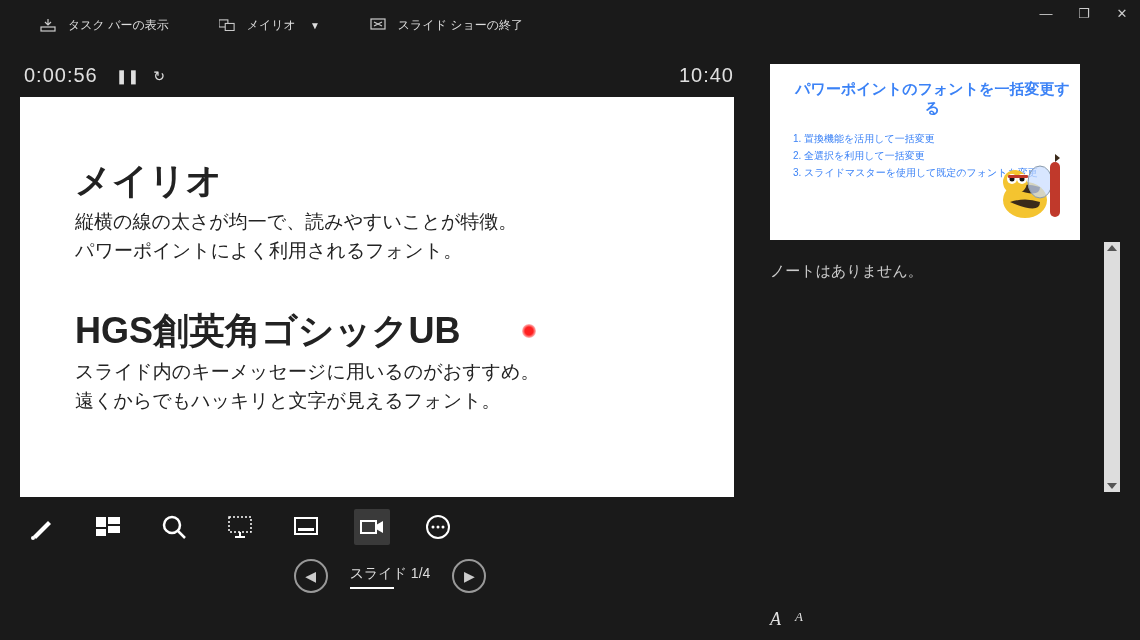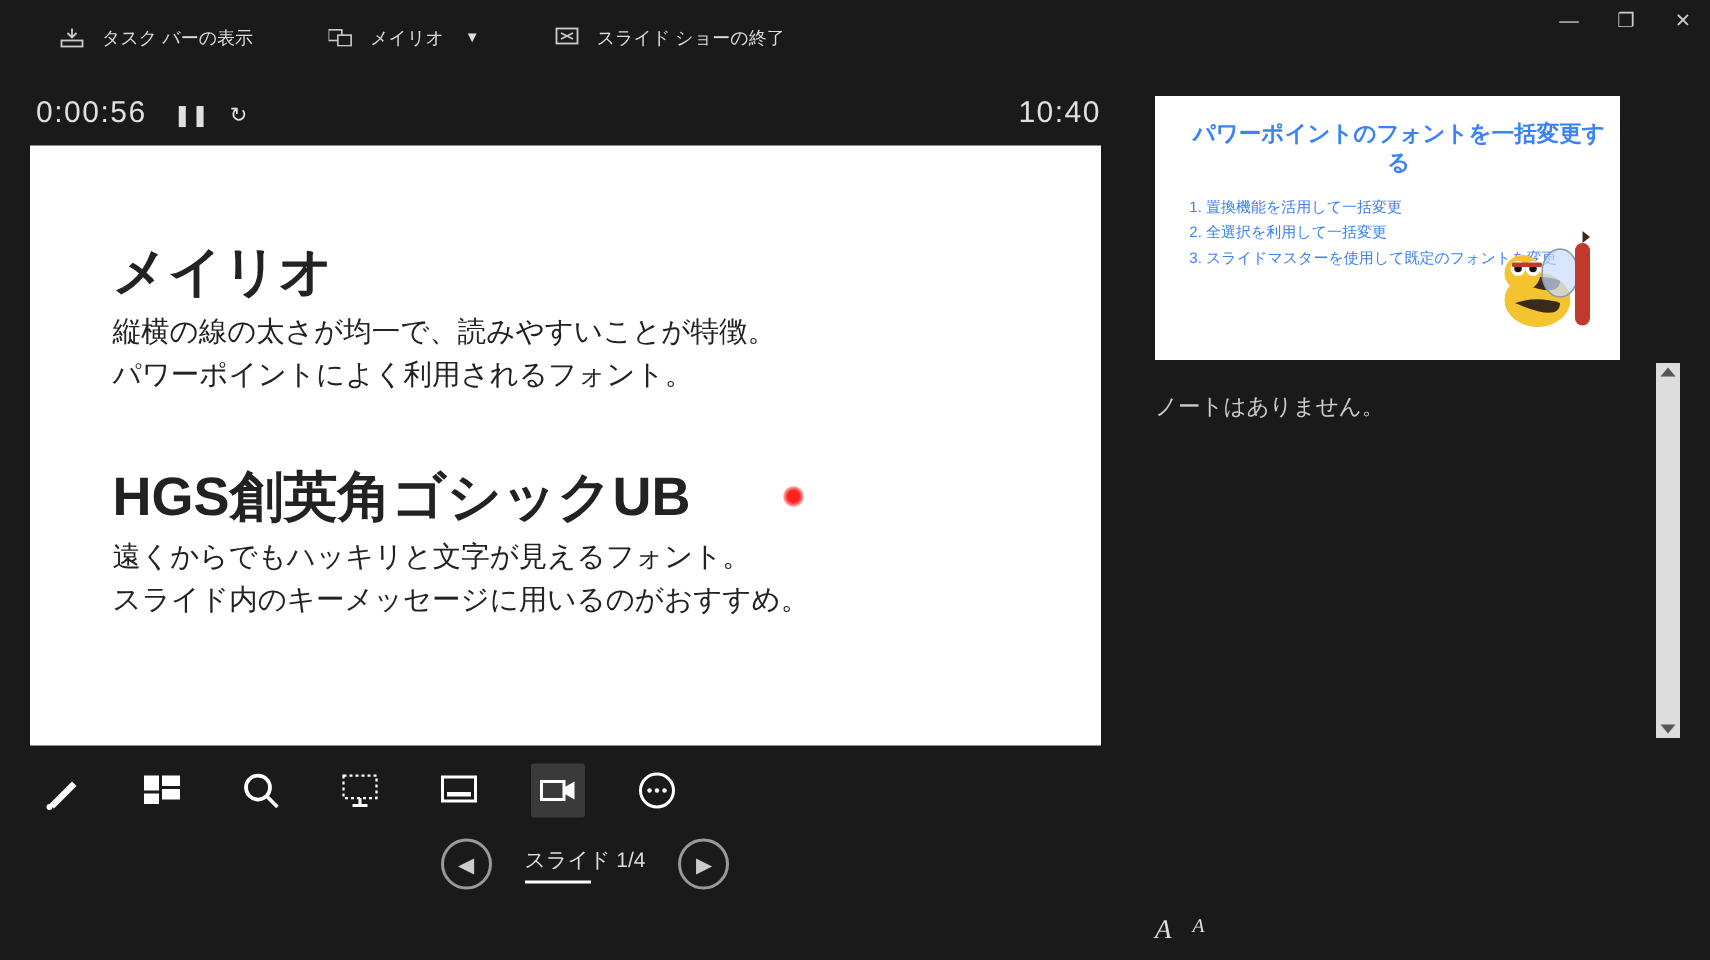--- a/index.html
+++ b/index.html
@@ -240,22 +240,22 @@
       </span>
       <span class="clock">10:40</span>
     </div>
 
     <div class="current-slide">
       <h1>メイリオ</h1>
       <p>縦横の線の太さが均一で、読みやすいことが特徴。</p>
       <p>パワーポイントによく利用されるフォント。</p>
       <div class="block2">
         <h1>HGS創英角ゴシックUB</h1>
+        <p>スライド内のキーメッセージに用いるのがおすすめ。</p>
         <p>遠くからでもハッキリと文字が見えるフォント。</p>
-        <p>スライド内のキーメッセージに用いるのがおすすめ。</p>
       </div>
       <div class="laser-dot"></div>
     </div>
 
     <div class="tool-row">
       <div class="tool-btn">
         <svg viewBox="0 0 28 28">
             <path d="M5 23 L20 8 L23 11 L8 26 Z" fill="#fff"></path>
             <circle cx="5" cy="25" r="2" fill="#fff"></circle>
           </svg>

